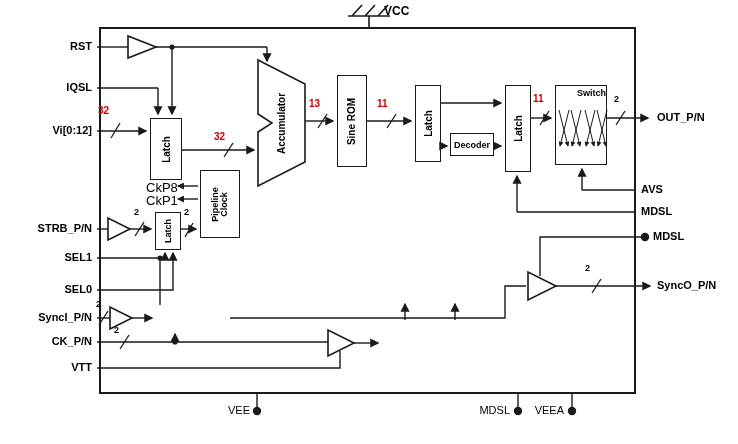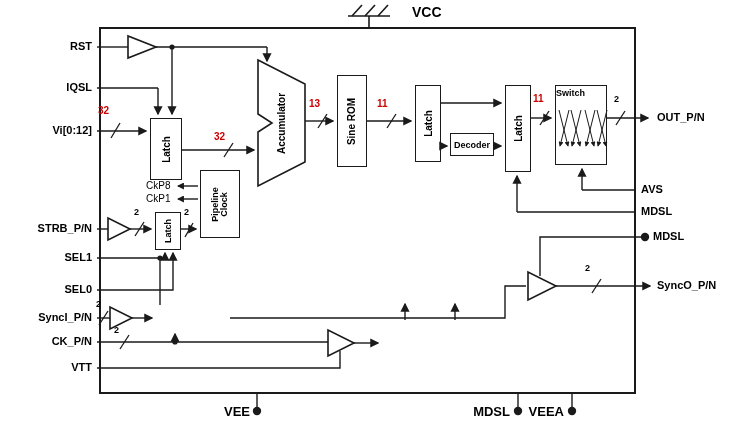--- a/index.html
+++ b/index.html
@@ -17,24 +17,24 @@
   .nobox { position:absolute; display:flex; align-items:center; justify-content:center; z-index:2; }
   .vtext span { transform:rotate(-90deg); white-space:nowrap; display:block; }
   .bl { font-weight:bold; font-size:10px; }
   .bls { font-weight:bold; font-size:9px; }
   .wrap { transform:rotate(-90deg); white-space:normal; width:48px; text-align:center;
           line-height:1.05; font-weight:bold; font-size:9px; display:block; }
   .switchbox { align-items:flex-start; padding-top:2px; }
   .pinL { position:absolute; left:0; width:92px; text-align:right;
           font-weight:bold; font-size:11px; z-index:3; }
   .pinR { position:absolute; font-weight:bold; font-size:11px; z-index:3; }
-  .pinB { position:absolute; text-align:right; font-weight:bold; font-size:13px; z-index:3; }
+  .pinB { position:absolute; text-align:right; font-weight:normal; font-size:11px; z-index:3; }
   .bw  { position:absolute; font-weight:bold; font-size:10px; color:#cc0000; z-index:3; }
   .bw2 { position:absolute; font-weight:bold; font-size:9px; color:#000; z-index:3; }
-  .tiny { position:absolute; font-size:10px; color:#000; z-index:3; }
+  .tiny { position:absolute; font-size:13px; color:#000; z-index:3; }
 </style>
 </head>
 <body>
 
 <div class="stage">
 
   <svg width="738" height="444" viewBox="0 0 738 444">
     <defs>
       <marker id="ah" viewBox="0 0 10 10" refX="8.5" refY="5" markerWidth="6.5" markerHeight="6.5" orient="auto-start-reverse">
         <path d="M0,0 L10,5 L0,10 Z" fill="#1a1a1a"></path>
@@ -163,31 +163,31 @@
     </div>
   <div class="box vtext" style="left:415px;top:85px;width:26px;height:77px">
       <span class="bl">Latch</span>
     </div>
   <div class="box" style="left:450px;top:133px;width:44px;height:23px">
       <span class="bls">Decoder</span>
     </div>
   <div class="box vtext" style="left:505px;top:85px;width:26px;height:87px">
       <span class="bl">Latch</span>
     </div>
-  <div class="box switchbox" style="left:555px;top:85px;width:52px;height:80px;justify-content:flex-start">
+  <div class="box switchbox" style="left:555px;top:85px;width:52px;height:80px;justify-content:flex-end">
       <span class="bls">Switch</span>
     </div>
   <div class="box" style="left:200px;top:170px;width:40px;height:68px">
       <span class="wrap">Pipeline Clock</span>
     </div>
   <div class="box vtext" style="left:155px;top:212px;width:26px;height:38px">
       <span class="bls">Latch</span>
     </div>
 
-  <div class="pinR" style="left:412px;top:4px;font-size:14px">VCC</div>
+  <div class="pinR" style="left:384px;top:4px;font-size:12px">VCC</div>
 
   <div class="pinL" style="top:40px">RST</div>
   <div class="pinL" style="top:81px">IQSL</div>
   <div class="pinL" style="top:124px">Vi[0:12]</div>
   <div class="pinL" style="top:222px">STRB_P/N</div>
   <div class="pinL" style="top:251px">SEL1</div>
   <div class="pinL" style="top:283px">SEL0</div>
   <div class="pinL" style="top:311px">SyncI_P/N</div>
   <div class="pinL" style="top:335px">CK_P/N</div>
   <div class="pinL" style="top:361px">VTT</div>

